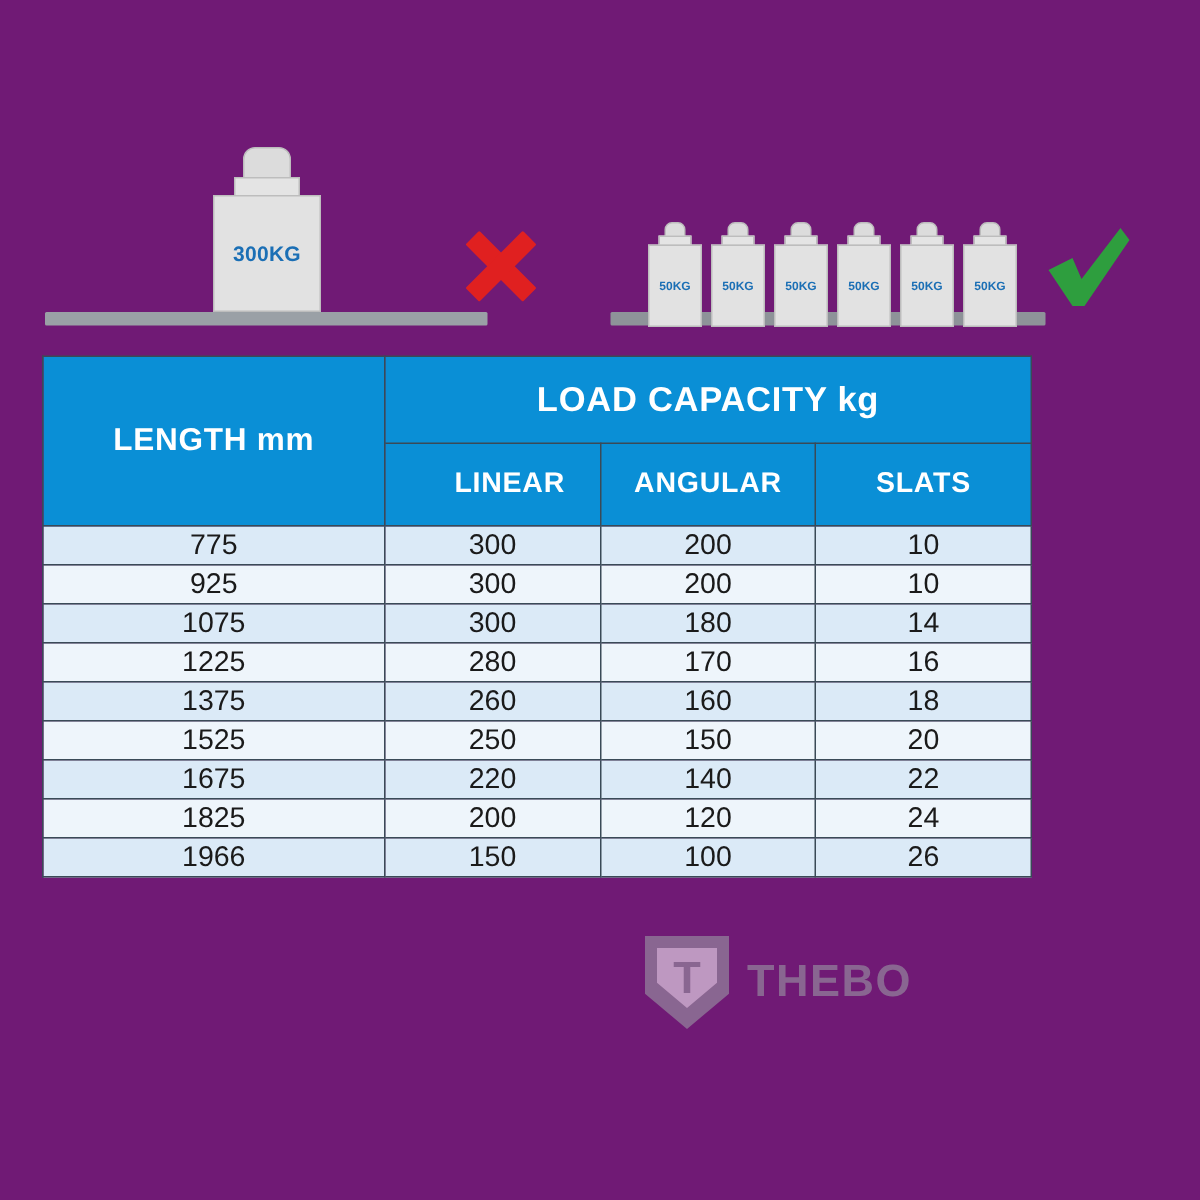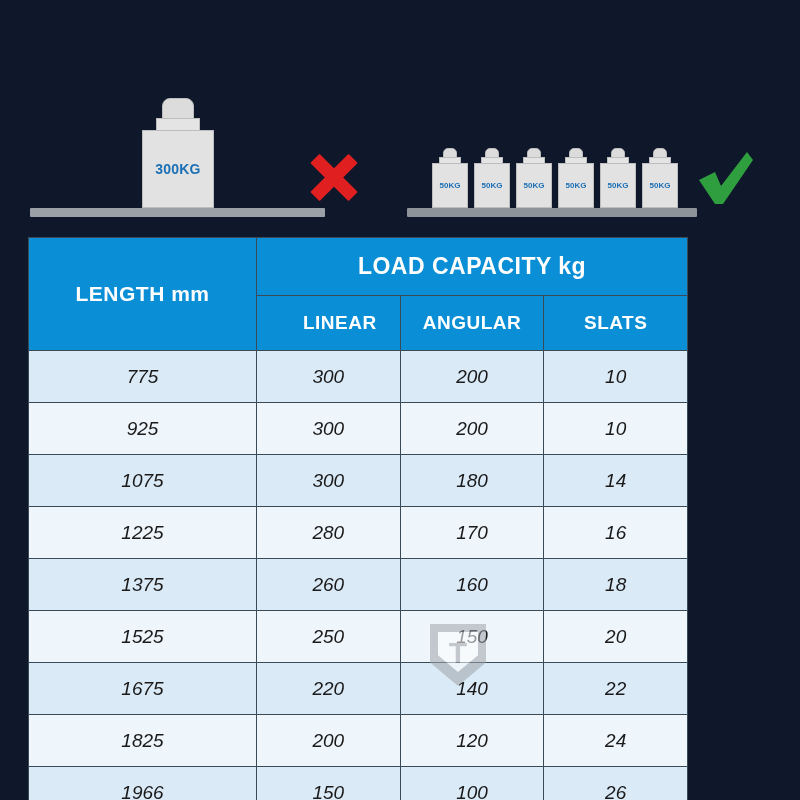--- a/index.html
+++ b/index.html
@@ -10,21 +10,21 @@
     width: 800px;
     height: 800px;
     background: #ffffff;
     font-family: "Liberation Sans", sans-serif;
     overflow: hidden;
   }
   #stage {
     position: relative;
     width: 800px;
     height: 800px;
-    background: #0f172a;
+    background: #701a75;
   }
 
   
   #illustration {
     position: absolute;
     left: 0;
     top: 60px;
     width: 800px;
     height: 175px;
   }
@@ -130,21 +130,21 @@
     height: 7px;
     background: #e4e4e4;
     border: 1.2px solid #bdbdbd;
     box-sizing: border-box;
   }
   .weight-small .body {
     position: absolute;
     left: 0;
     top: 15px;
     width: 36px;
-    height: 45px;
+    height: 55px;
     background: #e2e2e2;
     border: 1.2px solid #bdbdbd;
     box-sizing: border-box;
     display: flex;
     align-items: center;
     justify-content: center;
   }
   .weight-small .body span {
     color: #1b6fb5;
     font-weight: bold;
@@ -217,22 +217,21 @@
     height: 55px;
   }
   .col-linear  { width: 143px; padding-left: 24px; }
   .col-angular { width: 150px; }
   .col-slats   { width: 139px; }
 
   #capacity-table tbody td {
     background: #dbeaf7;
     color: #1a1a1a;
     font-size: 19px;
-    height: 52px;
-    font-style: italic;
+    height: 26px;
   }
   #capacity-table tbody tr:nth-child(even) td {
     background: #eef5fb;
   }
 
   
   #watermark {
     position: absolute;
     left: 430px;
     top: 620px;
@@ -424,15 +423,16 @@
         <td>100</td>
         <td>26</td>
       </tr>
     </tbody>
   </table>
 
   <div id="watermark">
     <div class="mark">
       <b>T</b>
     </div>
+    <div class="wm-text">THEBO</div>
   </div>
 
 </div>
 
 </body></html>

